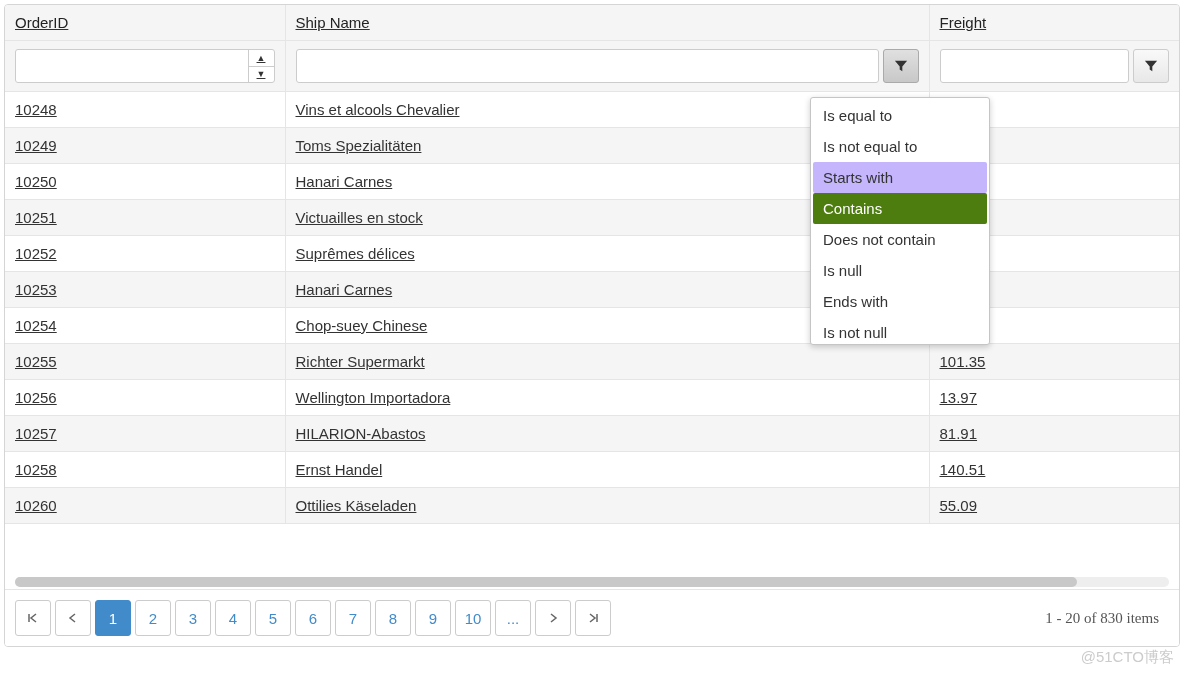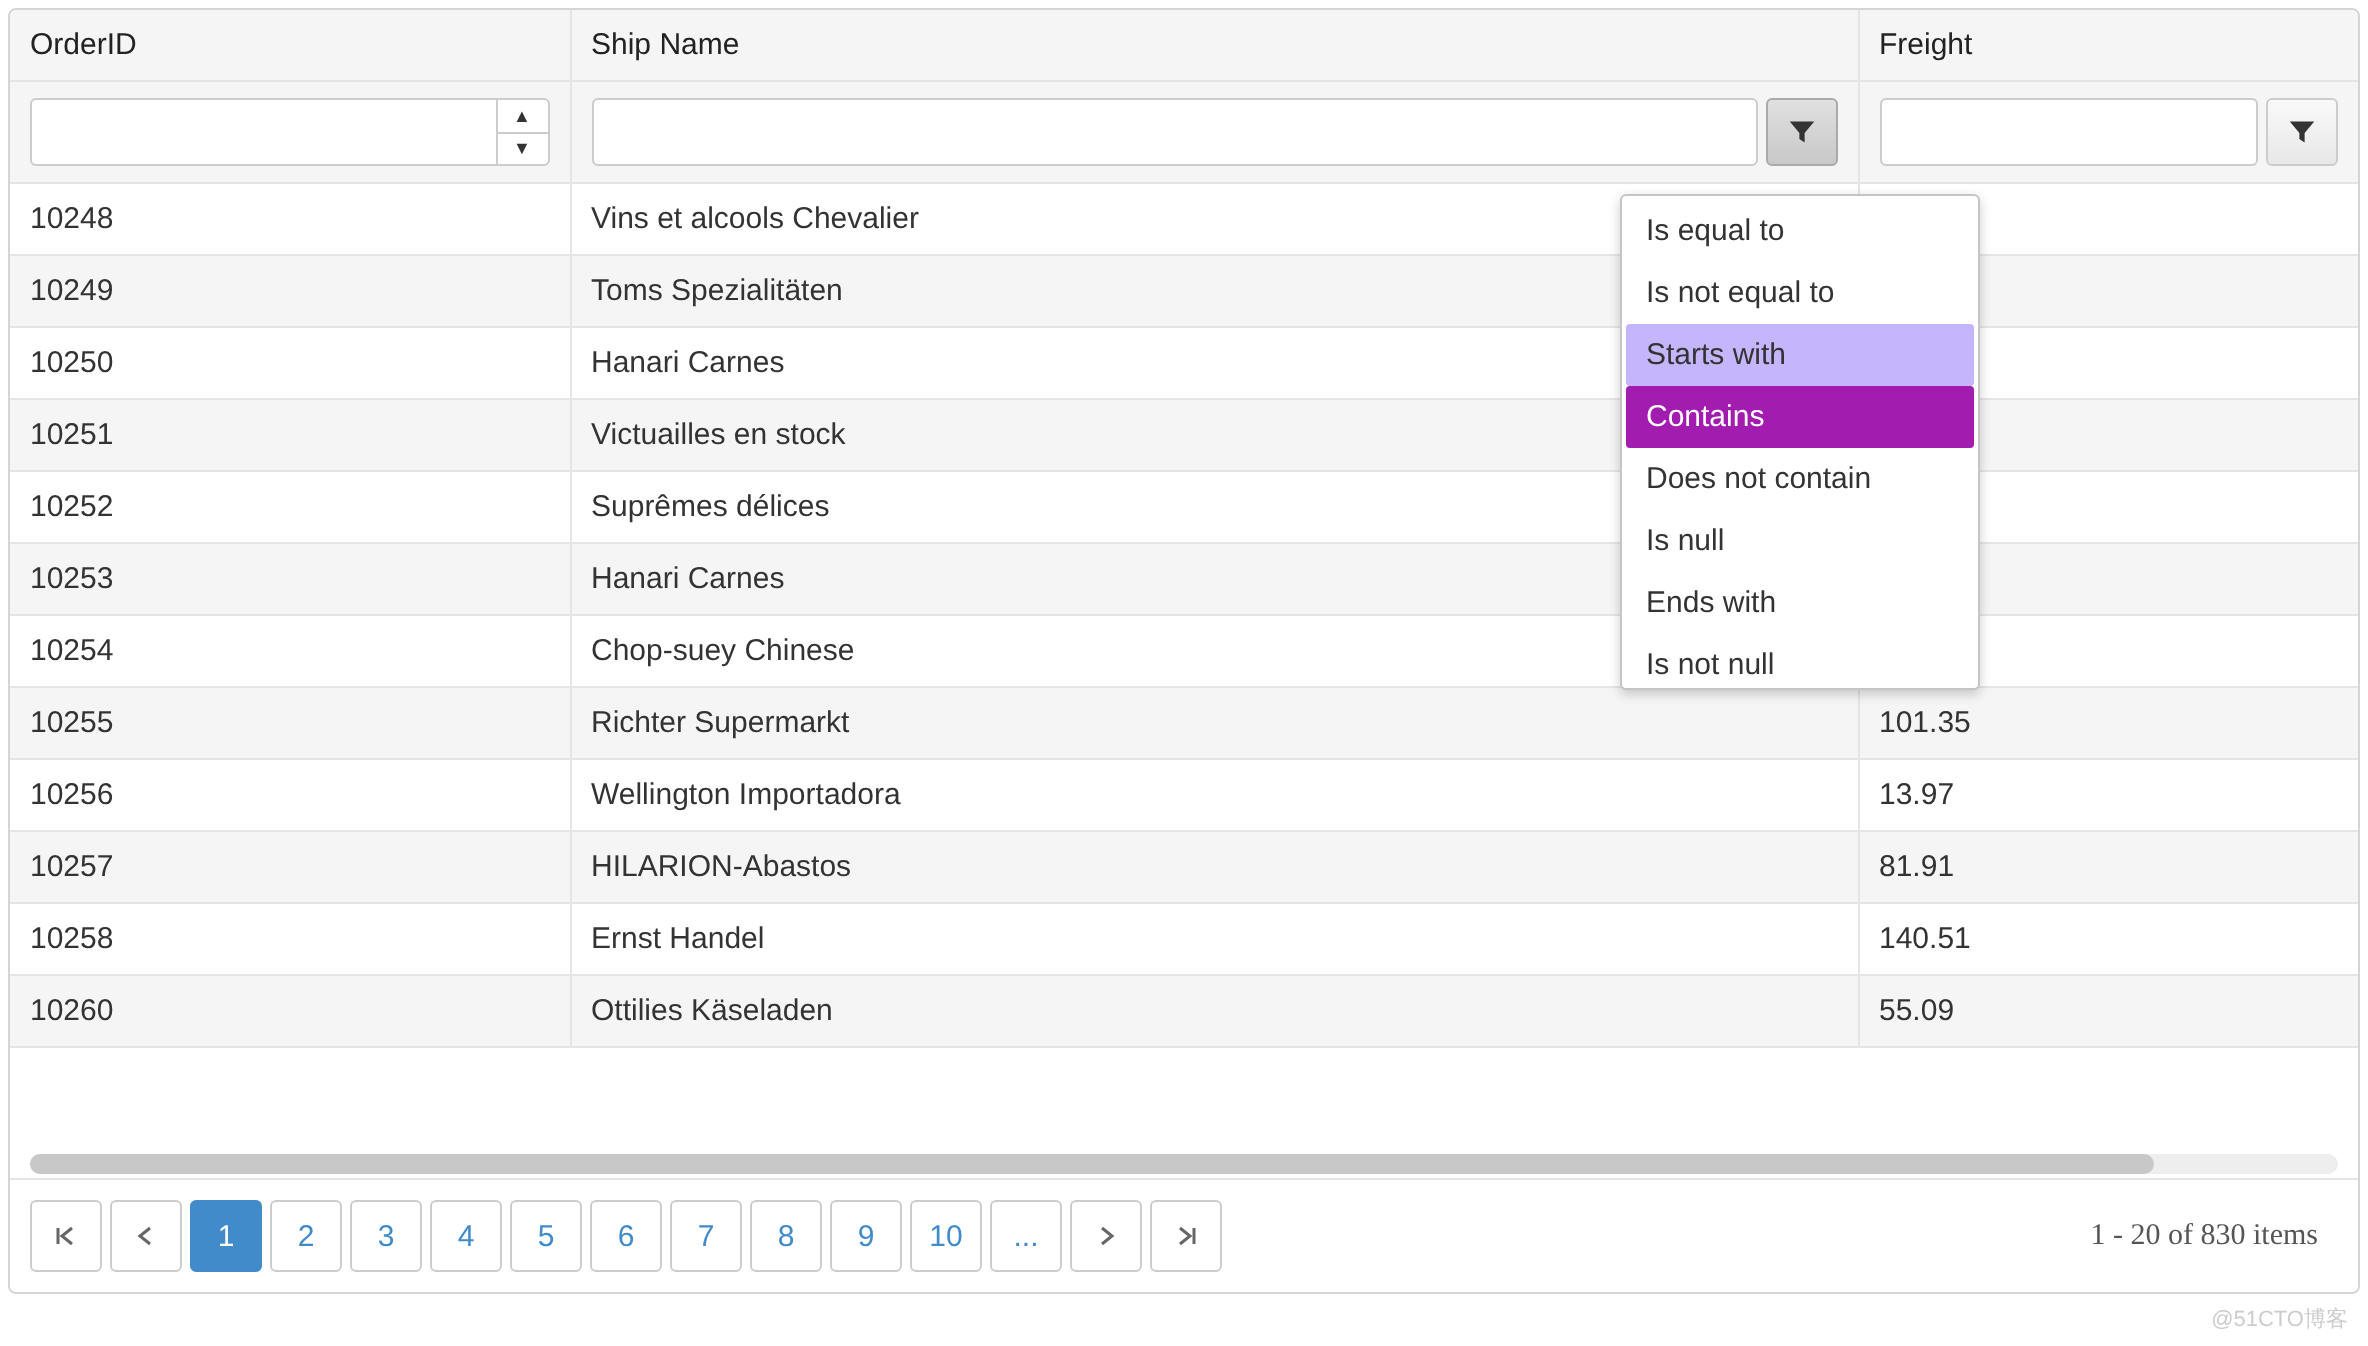--- a/index.html
+++ b/index.html
@@ -1,20 +1,20 @@
 <!DOCTYPE html>
 <html><head>
 <meta charset="utf-8">
 <style>
 * { box-sizing: border-box; margin: 0; padding: 0; }
 body { font-family: Arial, Helvetica, sans-serif; font-size: 15px; color: #333; background: #fff; padding: 4px; }
 .grid { border: 1px solid #d5d5d5; border-radius: 4px; overflow: hidden; position: relative; }
 .grid-content { height: 570px; overflow-y: scroll; position: relative; }
 
-table { width: 100%; border-collapse: collapse; table-layout: fixed; }
+table { width: 100%; border-collapse: collapse; table-layout: fixed; text-decoration: underline; }
 th, td { text-align: left; padding: 9px 10px; border-bottom: 1px solid #e5e5e5; border-right: 1px solid #e5e5e5; vertical-align: middle; }
 th { background: #f5f5f5; font-weight: normal; color: #222; }
 th:last-child, td:last-child { border-right: none; }
 .col-order { width: 280px; }
 .col-ship { width: auto; }
 .col-freight { width: 250px; }
 .filter-row th { background: #f5f5f5; padding: 8px 10px; }
 
 .filter-cell { display: flex; align-items: center; gap: 4px; }
 .num-input-wrap, .text-input-wrap { flex: 1; display: flex; align-items: center; border: 1px solid #ccc; border-radius: 3px; background: #fff; heightding ; height: 34px; overflow: hidden; }
@@ -27,41 +27,41 @@
 .filter-btn.active { background: linear-gradient(#e0e0e0,#c8c8c8); border-color: #aaa; }
 .filter-btn svg { width: 14px; height: 14px; }
 
 tbody tr:nth-child(even) td { background: #f5f5f5; }
 tbody tr:nth-child(odd) td { background: #fff; }
 
 .dropdown { position: absolute; top: 92px; left: 805px; width: 180px; background: #fff; border: 1px solid #c5c5c5; border-radius: 3px; box-shadow: 0 2px 6px rgba(0,0,0,0.2); z-index: 10; padding: 2px; max-height: 248px; overflow: hidden; }
 .dropdown-inner { max-height: 244px; overflow-y: auto; }
 .dropdown-item { padding: 7px 10px; cursor: pointer; border-radius: 2px; }
 .dropdown-item.hover { background: #c4b5fd; }
-.dropdown-item.selected { background: #a21caf; color: #fff; }
+.dropdown-item.selected { background: #4d7c0f; color: #fff; }
 
 .pager { display: flex; align-items: center; padding: 10px; border-top: 1px solid #e5e5e5; background: #fff; }
 .pager-buttons { display: flex; gap: 4px; flex: 1; }
 .pbtn { min-width: 36px; height: 36px; border: 1px solid #ccc; border-radius: 3px; background: #fff; display: flex; align-items: center; justify-content: center; cursor: pointer; color: #428bca; font-size: 15px; }
 .pbtn.current { background: #428bca; color: #fff; border-color: #428bca; }
 .pbtn.nav { color: #666; }
 .pbtn svg { width: 10px; height: 10px; }
 .pager-info { color: #555; padding-right: 10px; font-family: Liberation Serif, serif; }
 
 .hscroll { height: 14px; background: #fff; padding: 2px 10px 0 10px; }
 .hscroll-track { height: 10px; background: #eee; border-radius: 5px; position: relative; }
 .hscroll-thumb { position: absolute; left: 0; top: 0; height: 10px; width: 92%; background: #c8c8c8; border-radius: 5px; }
 
 .dropdown-inner::-webkit-scrollbar { width: 10px; }
 .dropdown-inner::-webkit-scrollbar-thumb { background: #c0c0c0; border-radius: 5px; }
 .grid-content::-webkit-scrollbar { width: 14px; }
 .grid-content::-webkit-scrollbar-thumb { background: #c0c0c0; border-radius: 7px; }
 .grid-content::-webkit-scrollbar-track { background: #f1f1f1; }
 
-.watermark { position: fixed; bottom: 6px; right: 10px; color: #ccc; font-size: 11px; }
+.watermark { position: fixed; bottom: 6px; right: 10px; color: #ccc; font-size: 15px; }
 </style>
 </head>
 <body>
 
 <div class="grid">
   <div class="grid-content">
     <table>
       <colgroup>
         <col class="col-order">
           <col class="col-ship">

